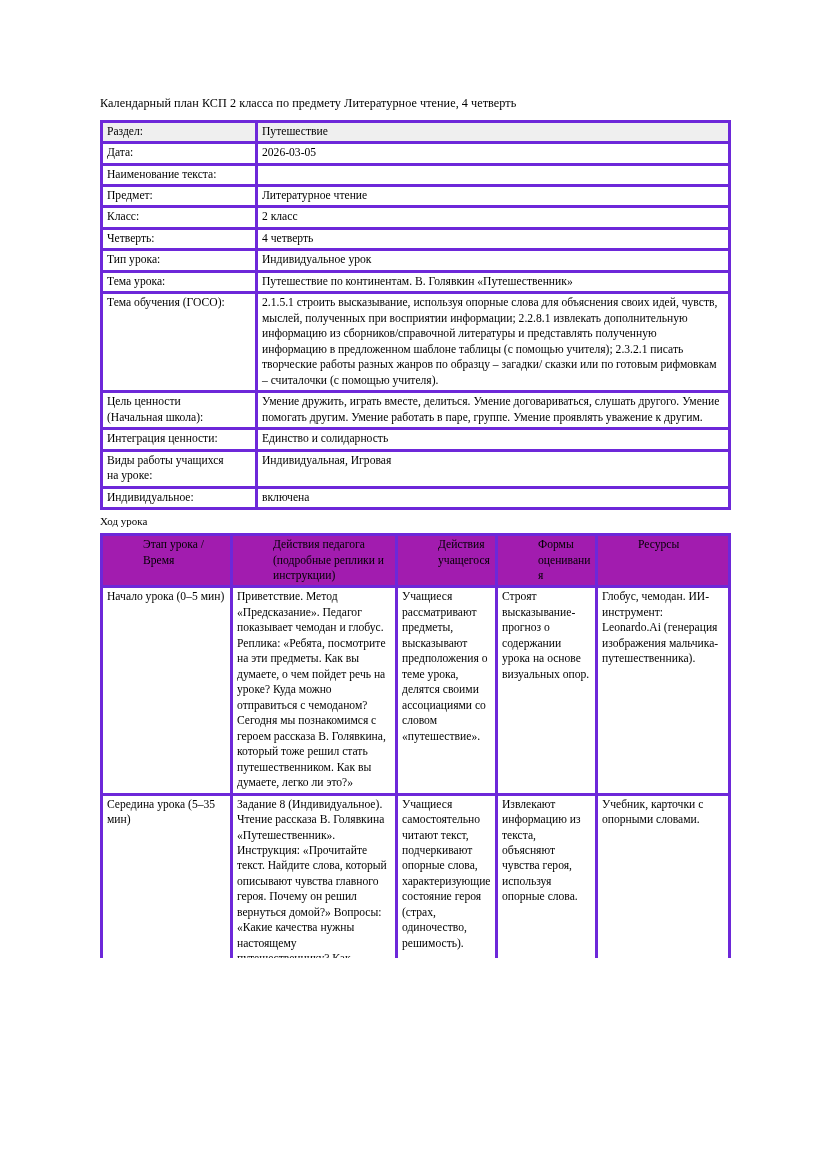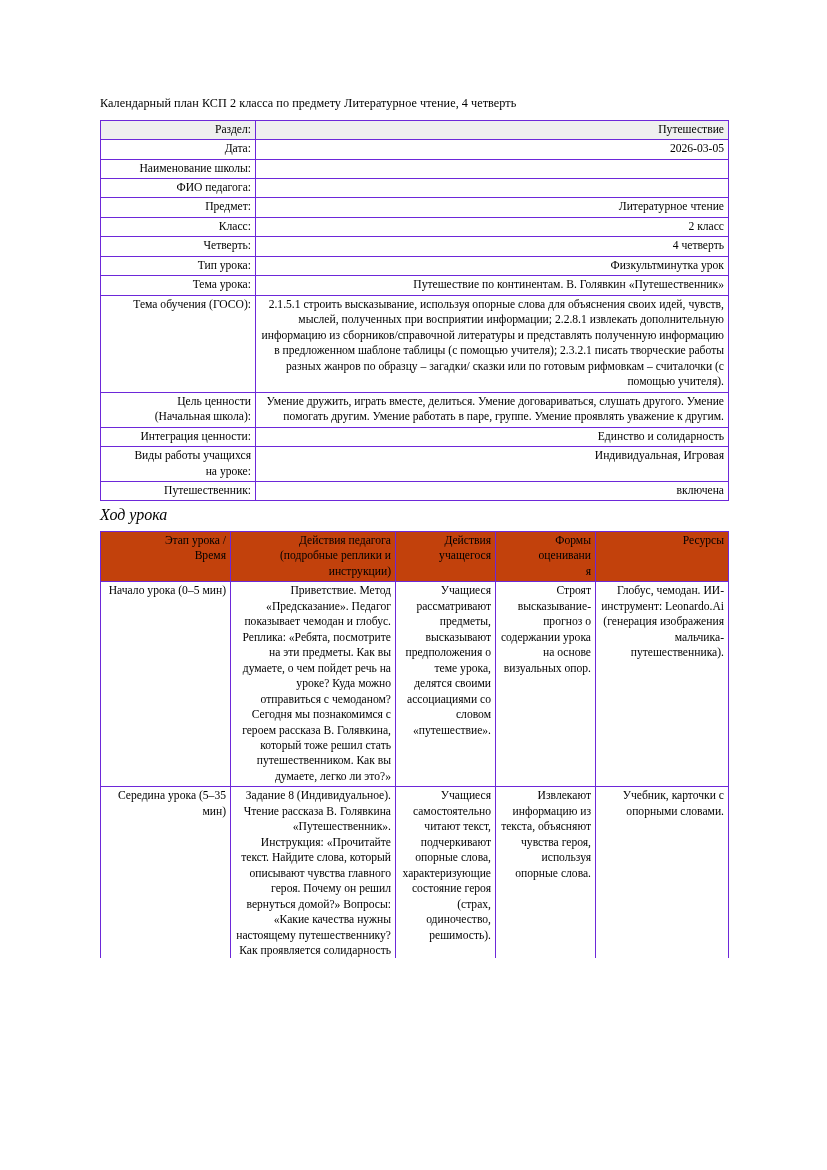--- a/index.html
+++ b/index.html
@@ -23,56 +23,55 @@
     padding: 96px 92px 0 100px;
     overflow: hidden;
   }
   .doc-title {
     font-size: 12.2px;
     line-height: 1.28;
     margin: 0 0 8px 0;
     letter-spacing: 0.05px;
   }
   .section-label {
-    font-size: 16px;
+    font-size: 11px;
     line-height: 1.28;
     margin: 4px 0 5px 0;
-    font-style: italic;
   }
   table {
     border-collapse: collapse;
     table-layout: fixed;
     width: 628px;
     font-size: 11.6px;
     line-height: 1.335;
   }
   table td, table th {
-    border: 1px solid #6d28d9;
+    border: 3px solid #6d28d9;
     padding: 1px 4px 2px 4px;
     vertical-align: top;
-    text-align: right;
+    text-align: left;
     font-weight: normal;
     word-wrap: break-word;
     overflow-wrap: break-word;
     hyphens: none;
   }
   
   #info-table { width: 628px; }
   #info-table col.c-label { width: 155px; }
   #info-table col.c-value { width: 473px; }
   #info-table tr.shaded td { background: #efefef; }
   #info-table td { height: 14px; }
   
   #flow-table { width: 628px; margin-top: 0; }
   #flow-table col.c1 { width: 130px; }
   #flow-table col.c2 { width: 165px; }
   #flow-table col.c3 { width: 100px; }
   #flow-table col.c4 { width: 100px; }
   #flow-table col.c5 { width: 133px; }
-  #flow-table thead td { background: #c2410c; padding-left: 40px; }
+  #flow-table thead td { background: #a21caf; padding-left: 40px; }
 </style>
 </head>
 <body>
 
 <div class="page">
 
   <p class="doc-title">Календарный план КСП 2 класса по предмету Литературное чтение, 4 четверть</p>
 
   <table id="info-table">
     <colgroup>
@@ -82,42 +81,38 @@
     <tbody>
         <tr class="shaded">
           <td>Раздел:</td>
           <td>Путешествие</td>
         </tr>
         <tr>
           <td>Дата:</td>
           <td>2026-03-05</td>
         </tr>
         <tr>
-          <td>Наименование школы:</td>
-          <td></td>
-        </tr>
-        <tr>
-          <td>ФИО педагога:</td>
+          <td>Наименование текста:</td>
           <td></td>
         </tr>
         <tr>
           <td>Предмет:</td>
           <td>Литературное чтение</td>
         </tr>
         <tr>
           <td>Класс:</td>
           <td>2 класс</td>
         </tr>
         <tr>
           <td>Четверть:</td>
           <td>4 четверть</td>
         </tr>
         <tr>
           <td>Тип урока:</td>
-          <td>Физкультминутка урок</td>
+          <td>Индивидуальное урок</td>
         </tr>
         <tr>
           <td>Тема урока:</td>
           <td>Путешествие по континентам. В. Голявкин «Путешественник»</td>
         </tr>
         <tr>
           <td>Тема обучения (ГОСО):</td>
           <td>2.1.5.1 строить высказывание, используя опорные слова для объяснения своих идей, чувств, мыслей, полученных при восприятии информации; 2.2.8.1 извлекать дополнительную информацию из сборников/справочной литературы и представлять полученную информацию в предложенном шаблоне таблицы (с помощью учителя); 2.3.2.1 писать творческие работы разных жанров по образцу – загадки/ сказки или по готовым рифмовкам – считалочки (с помощью учителя).</td>
         </tr>
         <tr>
@@ -126,21 +121,21 @@
         </tr>
         <tr>
           <td>Интеграция ценности:</td>
           <td>Единство и солидарность</td>
         </tr>
         <tr>
           <td>Виды работы учащихся<br>на уроке:</td>
           <td>Индивидуальная, Игровая</td>
         </tr>
         <tr>
-          <td>Путешественник:</td>
+          <td>Индивидуальное:</td>
           <td>включена</td>
         </tr>
       </tbody>
   </table>
 
   <p class="section-label">Ход урока</p>
 
   <table id="flow-table">
     <colgroup>
       <col class="c1">

